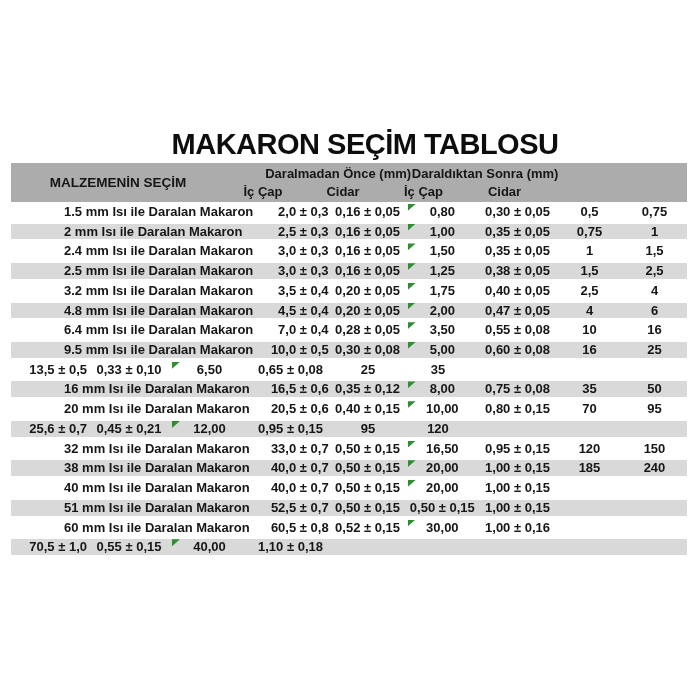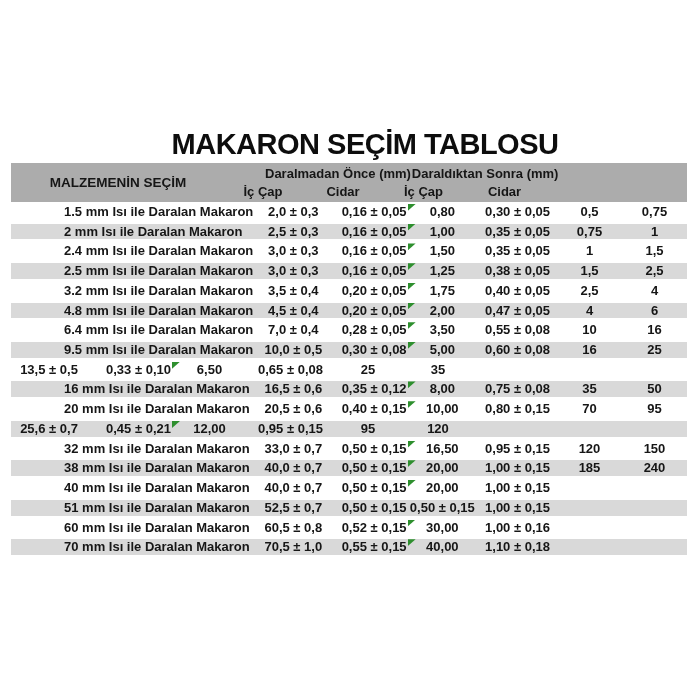--- a/index.html
+++ b/index.html
@@ -15,36 +15,36 @@
   .table{
     position:absolute;left:11px;top:163px;width:676px;
     font-weight:700;font-size:13px;color:#161616;
   }
 
   
   .thead{display:flex;background:#acacac;height:39px;}
   .th-c1{width:214px;display:flex;align-items:center;justify-content:center;font-size:13.5px;}
   .th-right{width:462px;display:flex;flex-direction:column;justify-content:center;}
   .th-line{display:flex;height:18px;line-height:18px;}
-  .th-g1{width:160px;text-align:left;margin-left:40px;}
+  .th-g1{width:160px;text-align:right;margin-left:40px;}
   .th-g2{width:162px;text-align:center;}
   .th-g3{width:140px;text-align:center;margin-top:48px;}
   .th-s2{width:76px;text-align:center;}
   .th-s3{width:84px;text-align:center;}
   .th-s4{width:77px;text-align:center;}
   .th-s5{width:85px;text-align:center;}
 
   
   .tbody{display:flex;flex-direction:column;}
   .trow{display:flex;height:19.72px;align-items:center;background:#fff;}
   .trow.alt{background:#d9d9d9;box-shadow:inset 0 2px 0 #fff, inset 0 -2px 0 #fff;}
   .cell{white-space:nowrap;overflow:visible;line-height:19.72px;height:19.72px;box-sizing:border-box;}
   .c1{width:214px;text-align:left;padding-left:5px;margin-left:48px;}
-  .c2{width:76px;text-align:center;}
-  .c3{width:84px;text-align:right;}
+  .c2{width:76px;text-align:right;}
+  .c3{width:84px;text-align:center;}
   .c4{width:77px;text-align:center;position:relative;}
   .c5{width:85px;text-align:center;}
   .c6{width:70px;text-align:center;}
   .c7{width:70px;text-align:center;}
 
   .flag{
     position:absolute;left:1px;top:2px;width:8px;height:7px;
     background:#2e8f2e;
     clip-path:polygon(0 0, 100% 0, 0 100%);
   }
@@ -222,21 +222,20 @@
         <div class="trow">
           <div class="cell c1">60 mm Isı ile Daralan Makaron</div>
           <div class="cell c2">60,5 ± 0,8</div>
           <div class="cell c3">0,52 ± 0,15</div>
           <div class="cell c4">30,00<span class="flag"></span></div>
           <div class="cell c5">1,00 ± 0,16</div>
           <div class="cell c6"></div>
           <div class="cell c7"></div>
         </div>
         <div class="trow alt">
-          <div class="cell c1">70 mm Isı ile Daralan Makaron</div>
           <div class="cell c2">70,5 ± 1,0</div>
           <div class="cell c3">0,55 ± 0,15</div>
           <div class="cell c4">40,00<span class="flag"></span></div>
           <div class="cell c5">1,10 ± 0,18</div>
           <div class="cell c6"></div>
           <div class="cell c7"></div>
         </div>
       </div>
 
   </div>

